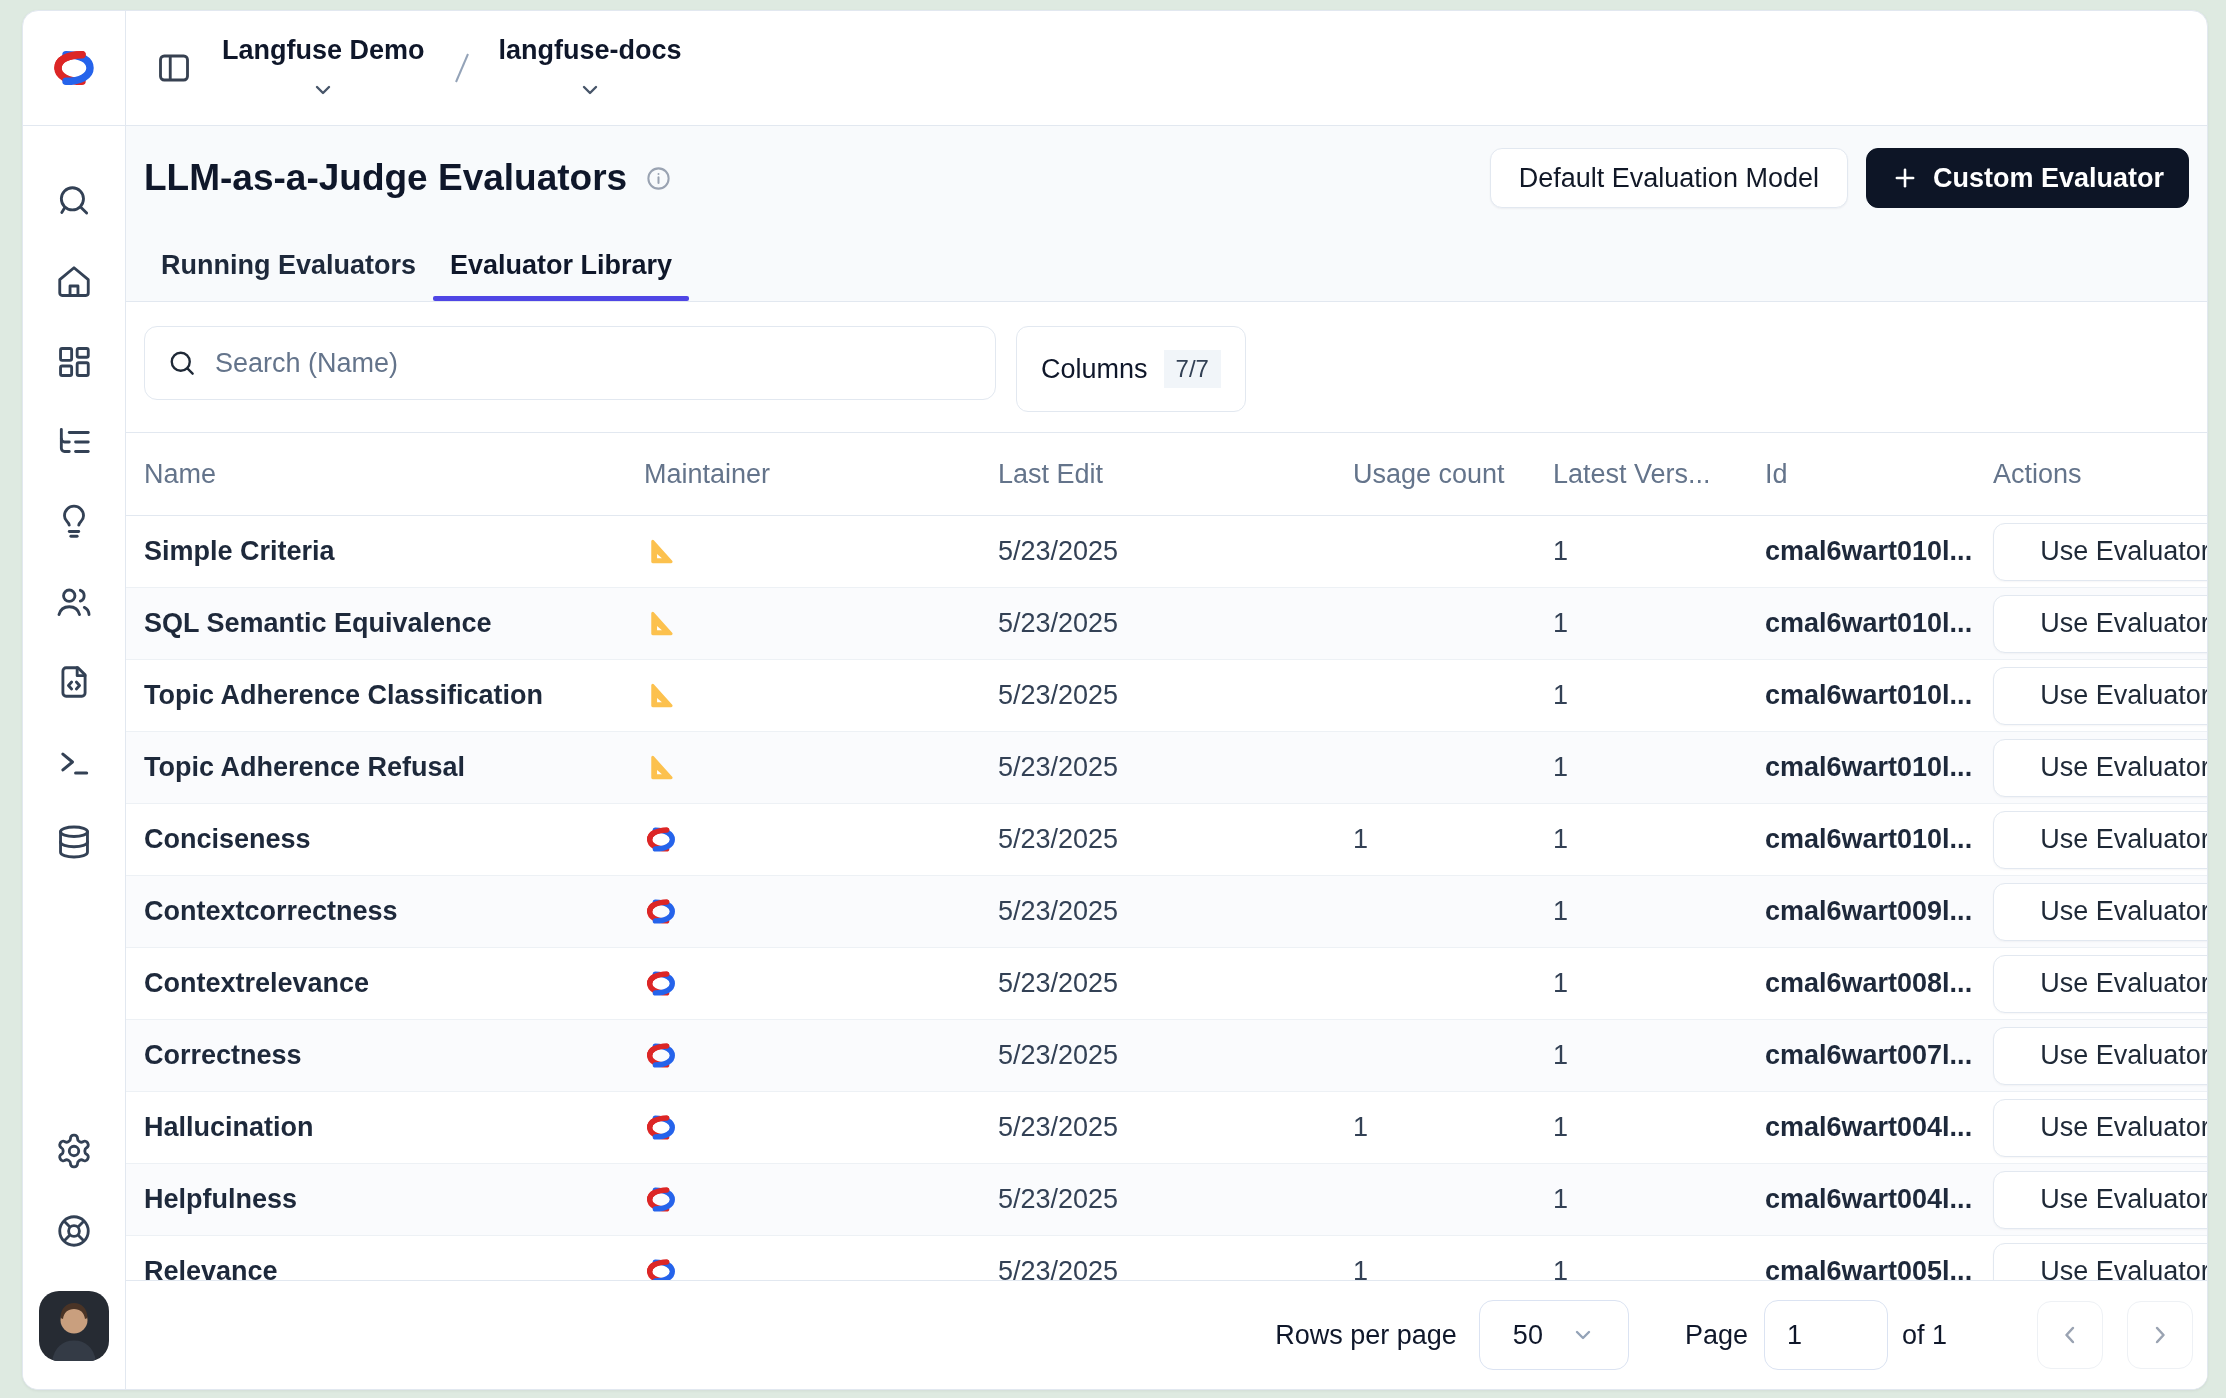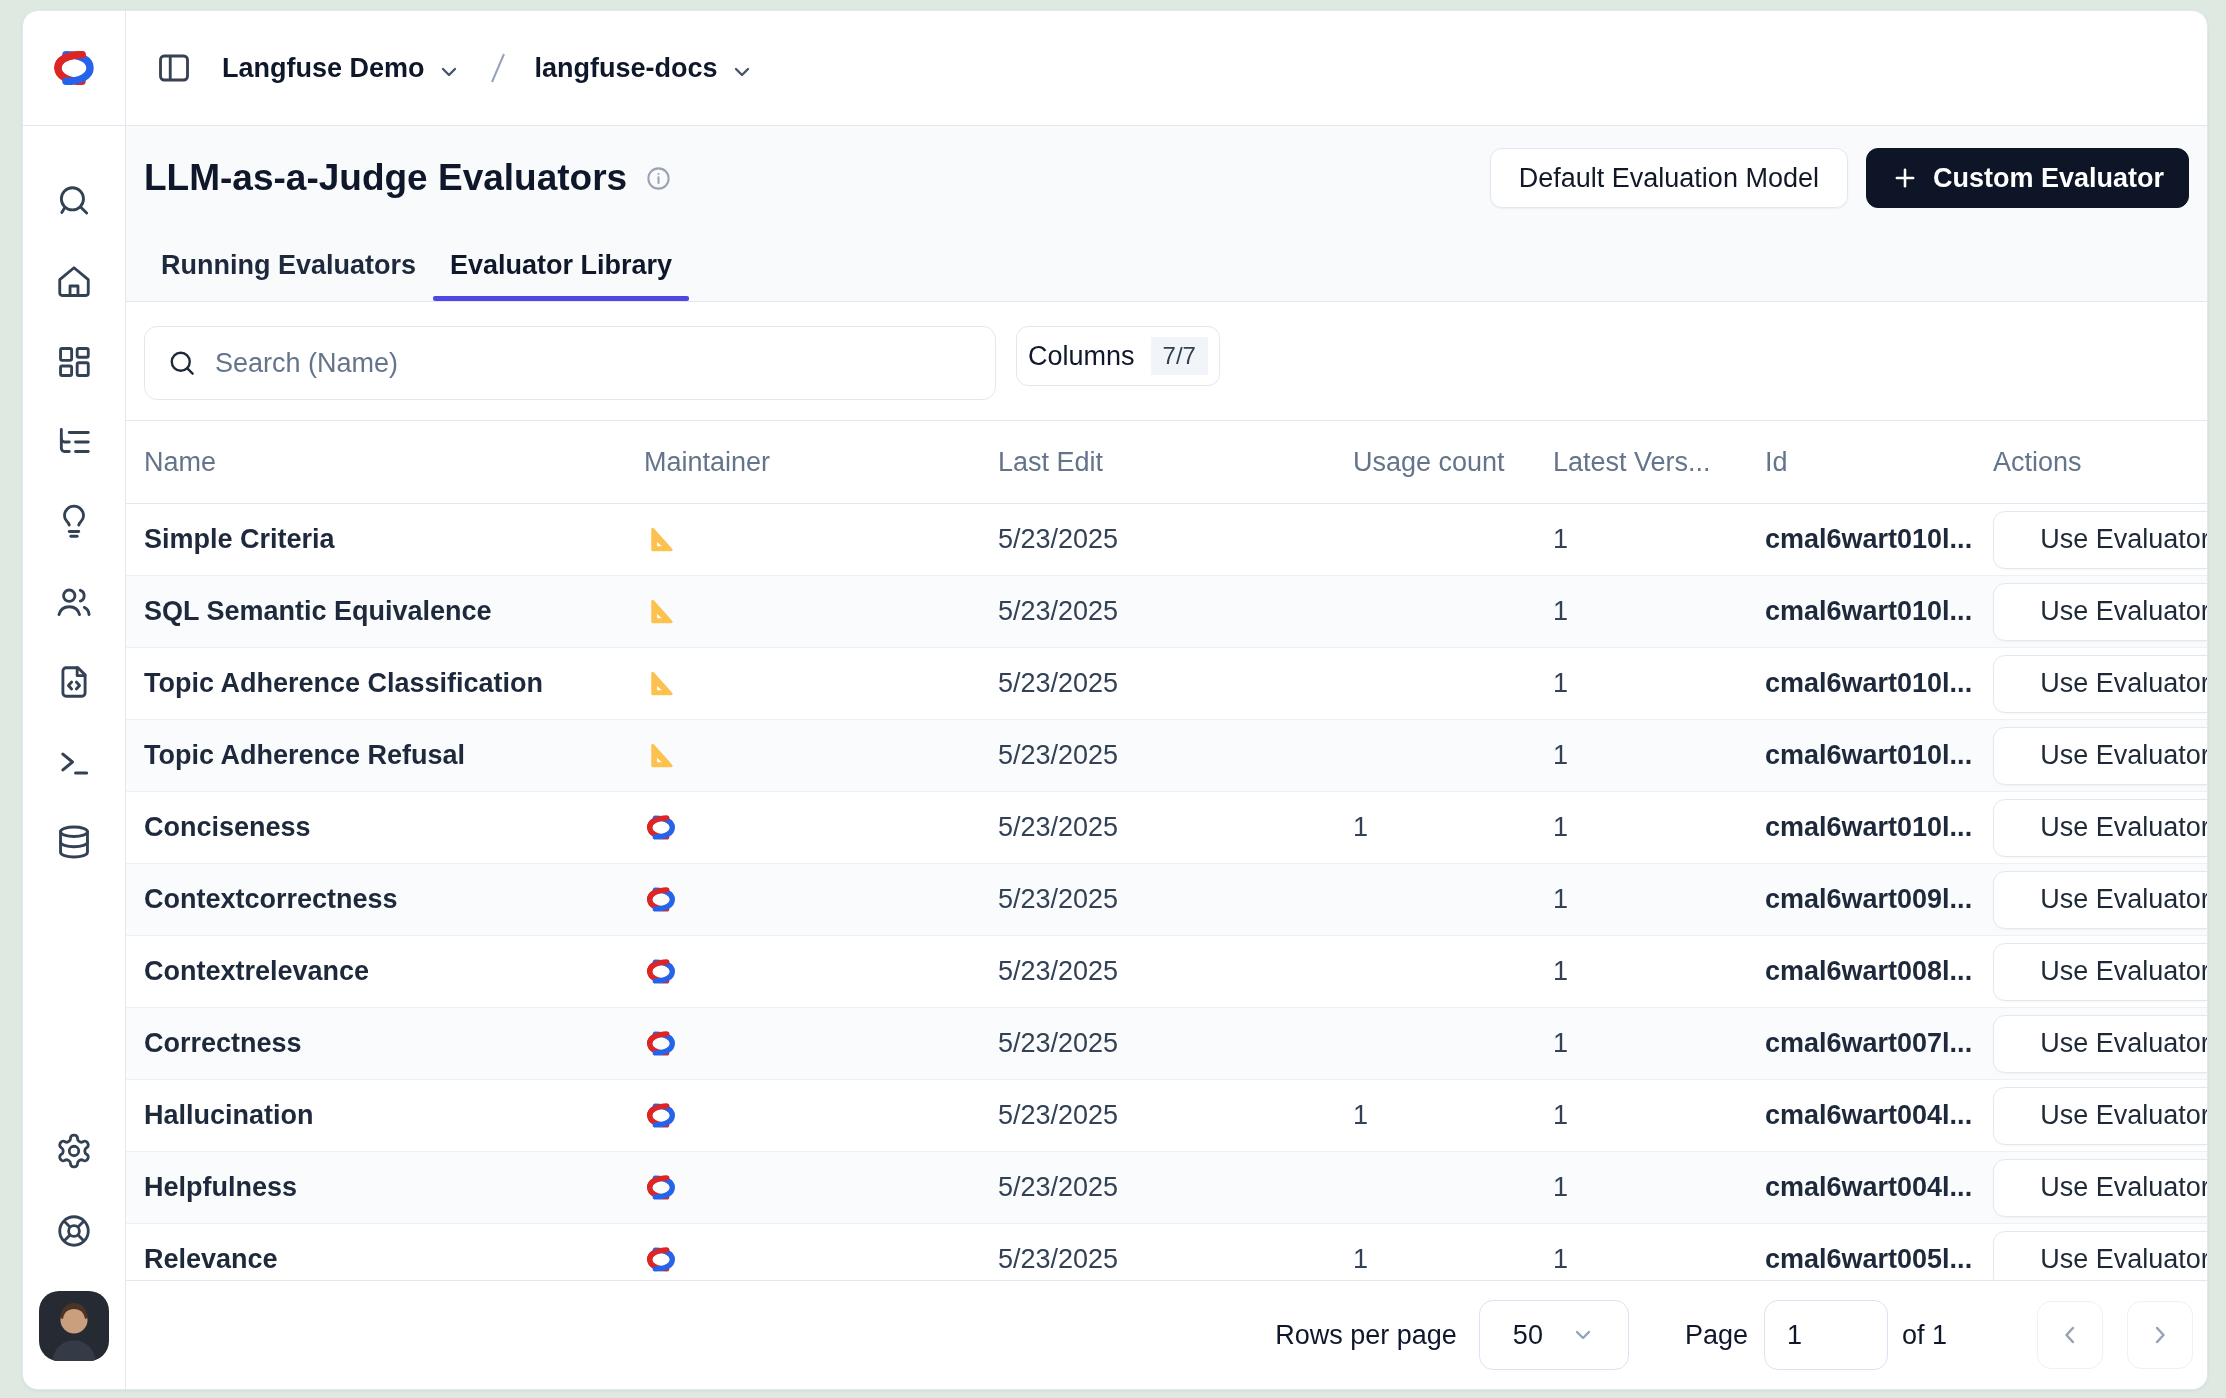--- a/index.html
+++ b/index.html
@@ -13,21 +13,21 @@
   .card {
     position:absolute; left:22px; top:10px; right:18px; bottom:8px;
     background:#fff; border:1px solid #e2e8f0; border-radius:16px;
     overflow:hidden; display:flex; flex-direction:column;
     box-shadow:0 1px 3px rgba(15,23,42,.06);
   }
   
   .topbar { height:115px; flex:0 0 115px; border-bottom:1px solid #e2e8f0; display:flex; }
   .logo-cell { width:103px; flex:0 0 103px; border-right:1px solid #e2e8f0; display:flex; align-items:center; justify-content:center; }
   .breadcrumbs { display:flex; align-items:center; padding-left:30px; gap:10px; font-size:27px; font-weight:600; color:#0f172a; }
-  .crumb-btn { display:flex; align-items:flex-end; gap:12px; background:none; border:none; font:inherit; color:inherit; cursor:pointer; }
+  .crumb-btn { display:flex; align-items:center; gap:12px; background:none; border:none; font:inherit; color:inherit; cursor:pointer;flex-direction:column; }
   .panel-toggle { background:none; border:none; cursor:pointer; margin-right:20px; display:flex; align-items:center; color:#374151; }
   .slash { margin:0 14px; }
   .chev { color:#475569; }
   
   .bodyrow { flex:1; display:flex; min-height:0; }
   .sidebar { width:103px; flex:0 0 103px; border-right:1px solid #e2e8f0; display:flex; flex-direction:column; align-items:center; padding-top:56px; background:#fff; }
   .side-btn { background:none; border:none; cursor:pointer; width:40px; height:40px; margin-bottom:40px; color:#334155; display:flex; align-items:center; justify-content:center; }
   .side-btn svg { width:38px; height:38px; }
   .side-btn.push-down { margin-top:auto; }
   .avatar-btn { background:none; border:none; cursor:pointer; margin-bottom:28px; }
@@ -46,21 +46,21 @@
   .tab { background:none; border:none; cursor:pointer; font-size:27px; font-weight:600; color:#1e293b; padding:0 17px 20px; position:relative; }
   .tab.active { color:#0f172a; }
   .tab.active::after { content:""; position:absolute; left:0; right:0; bottom:0; height:5px; background:#4f46e5; border-radius:2px; }
   
   .content { flex:1; position:relative; overflow:hidden; background:#fff; }
   .toolbar { padding:24px 18px 20px; display:flex; gap:20px; }
   .search-box { width:852px; height:74px; border:1px solid #e2e8f0; border-radius:13px; display:flex; align-items:center; padding:0 22px; gap:18px; background:#fff; }
   .search-box svg { flex:0 0 auto; color:#1f2937; }
   .search-box input { border:none; outline:none; flex:1; font:inherit; font-size:27px; color:#0f172a; background:transparent; }
   .search-box input::placeholder { color:#64748b; }
-  .columns-btn { height:60px; border:1px solid #e2e8f0; background:#fff; border-radius:12px; padding:0 11px; display:flex; align-items:center; gap:16px; font-size:27px; font-weight:500; color:#0f172a; }
+  .columns-btn { height:86px; border:1px solid #e2e8f0; background:#fff; border-radius:12px; padding:0 24px; display:flex; align-items:center; gap:16px; font-size:27px; font-weight:500; color:#0f172a; }
   .col-badge { background:#f1f5f9; color:#334155; border-radius:0; padding:5px 12px; font-size:24px; font-weight:500; }
   
   .grid-row { display:grid; grid-template-columns:500px 354px 355px 200px 212px 228px 1fr; align-items:center; }
   .grid-row > div { padding-left:18px; overflow:hidden; white-space:nowrap; }
   .thead { height:84px; border-top:1px solid #e2e8f0; border-bottom:1px solid #e2e8f0; color:#64748b; font-size:27px; font-weight:500; }
   .trow { height:72px; border-bottom:1px solid #edf1f5; font-size:27px; color:#334155; cursor:pointer; }
   .trow:nth-child(even) { background:#fafbfd; }
   .cell-name, .cell-id { font-weight:600; color:#1e293b; }
   .cell-actions { overflow:visible !important; }
   .use-btn { width:264px; height:58px; background:#fff; border:1px solid #e2e8f0; border-radius:12px; font-size:27px; font-weight:500; color:#1f2937; box-shadow:0 1px 2px rgba(15,23,42,.04); }

